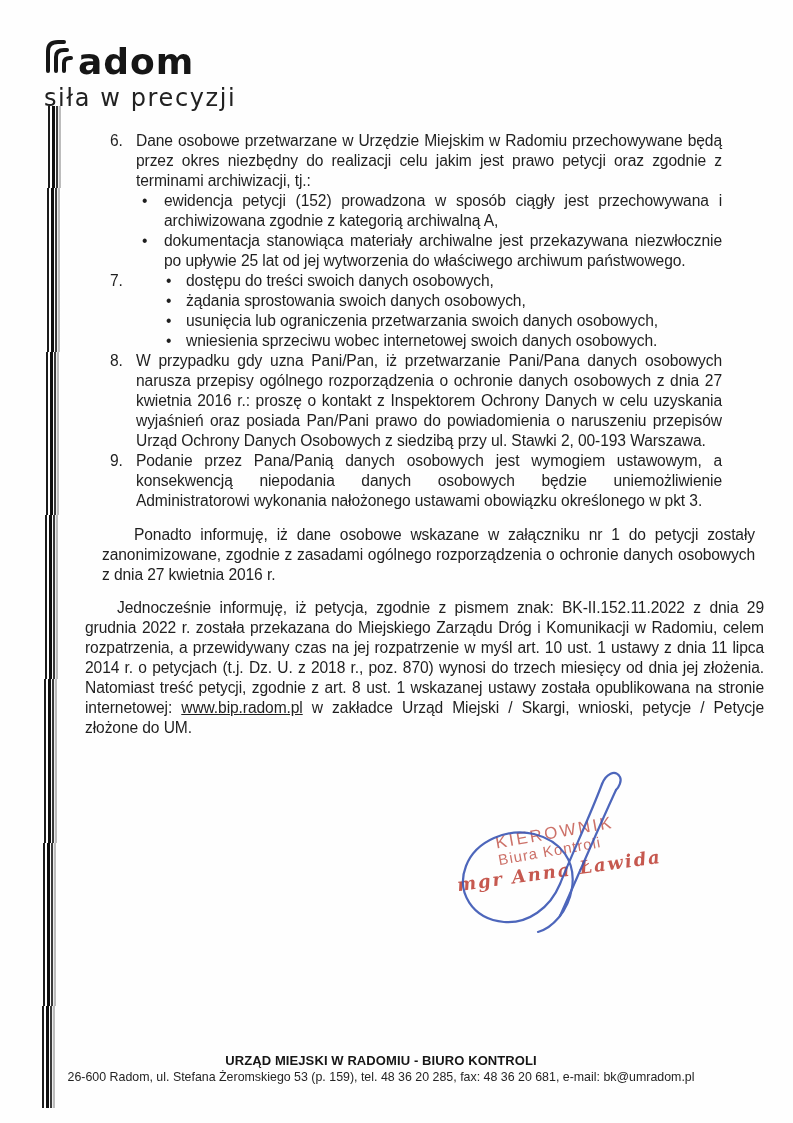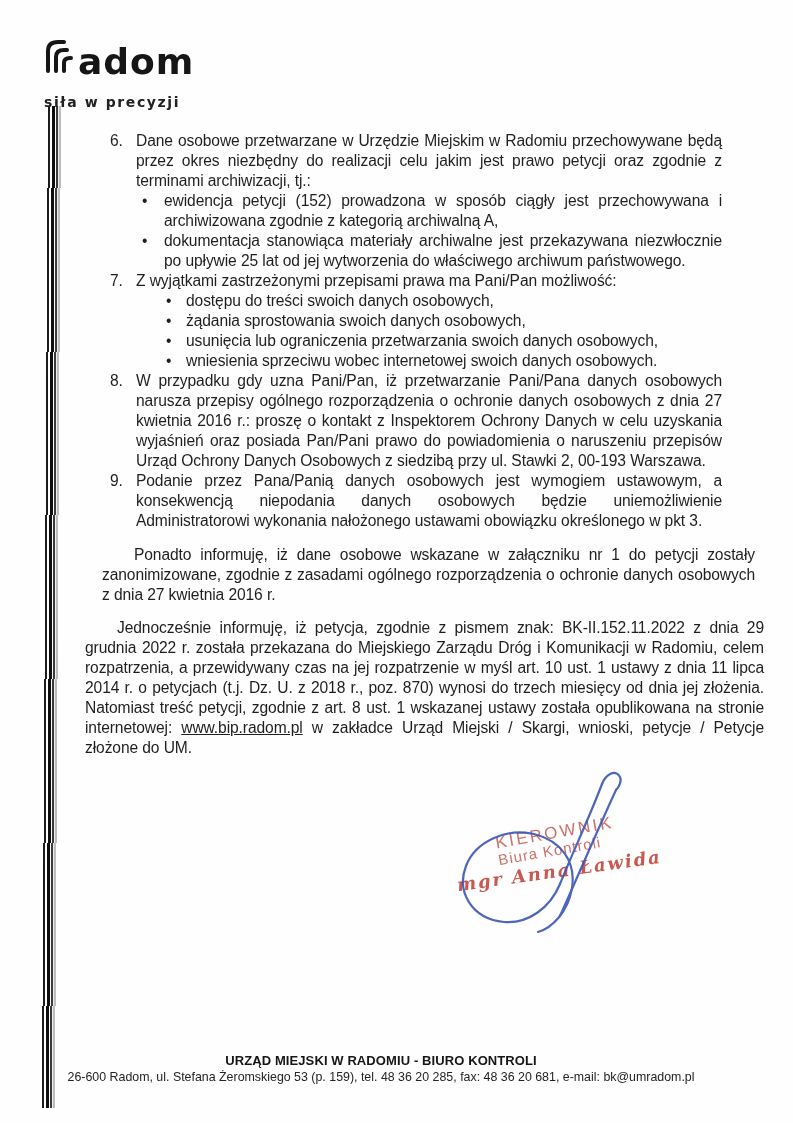--- a/index.html
+++ b/index.html
@@ -18,21 +18,21 @@
       #fbfbfb 8px 9px,#3b3b3b 9px 11px,#ededed 11px 12px,#bdbdbd 12px 14px,#ffffff 14px 15px);
   }
   
   .logo{position:absolute;left:44px;top:36px;}
   .brand-row{display:flex;align-items:flex-end;gap:1px;}
   .brand-text{
     font-size:36px;font-weight:700;letter-spacing:1px;color:#161616;
     line-height:30px;font-family:"DejaVu Sans","Liberation Sans",sans-serif;
   }
   .tagline{
-    margin-top:17px;font-size:14px;font-weight:700;letter-spacing:1.6px;color:#212121;
+    margin-top:7px;font-size:24px;font-weight:400;letter-spacing:1.6px;color:#212121;
     font-family:"DejaVu Sans","Liberation Sans",sans-serif;
   }
   
   .letter{position:absolute;left:0;top:131px;width:793px;font-size:15.6px;line-height:20px;letter-spacing:-0.1px;}
   .num-item{display:flex;margin:0 71px 0 110px;}
   .num{width:26px;flex:none;}
   .itext{flex:1;text-align:justify;}
   .bullet-row{display:flex;}
   .b-a{margin-left:6px;}
   .b-a .dot{width:22px;flex:none;}
@@ -98,21 +98,20 @@
         <div class="bullet-row b-a">
           <span class="dot">•</span>
           <span class="btext">dokumentacja stanowiąca materiały archiwalne jest przekazywana niezwłocznie po upływie 25 lat od jej wytworzenia do właściwego archiwum państwowego.</span>
         </div>
       </div>
     </div>
 
     <div class="num-item">
       <span class="num">7.</span>
       <div class="itext">
-        <span>Z wyjątkami zastrzeżonymi przepisami prawa ma Pani/Pan możliwość:</span>
         <div class="bullet-row b-b">
           <span class="dot">•</span>
           <span class="btext">dostępu do treści swoich danych osobowych,</span>
         </div>
         <div class="bullet-row b-b">
           <span class="dot">•</span>
           <span class="btext">żądania sprostowania swoich danych osobowych,</span>
         </div>
         <div class="bullet-row b-b">
           <span class="dot">•</span>

